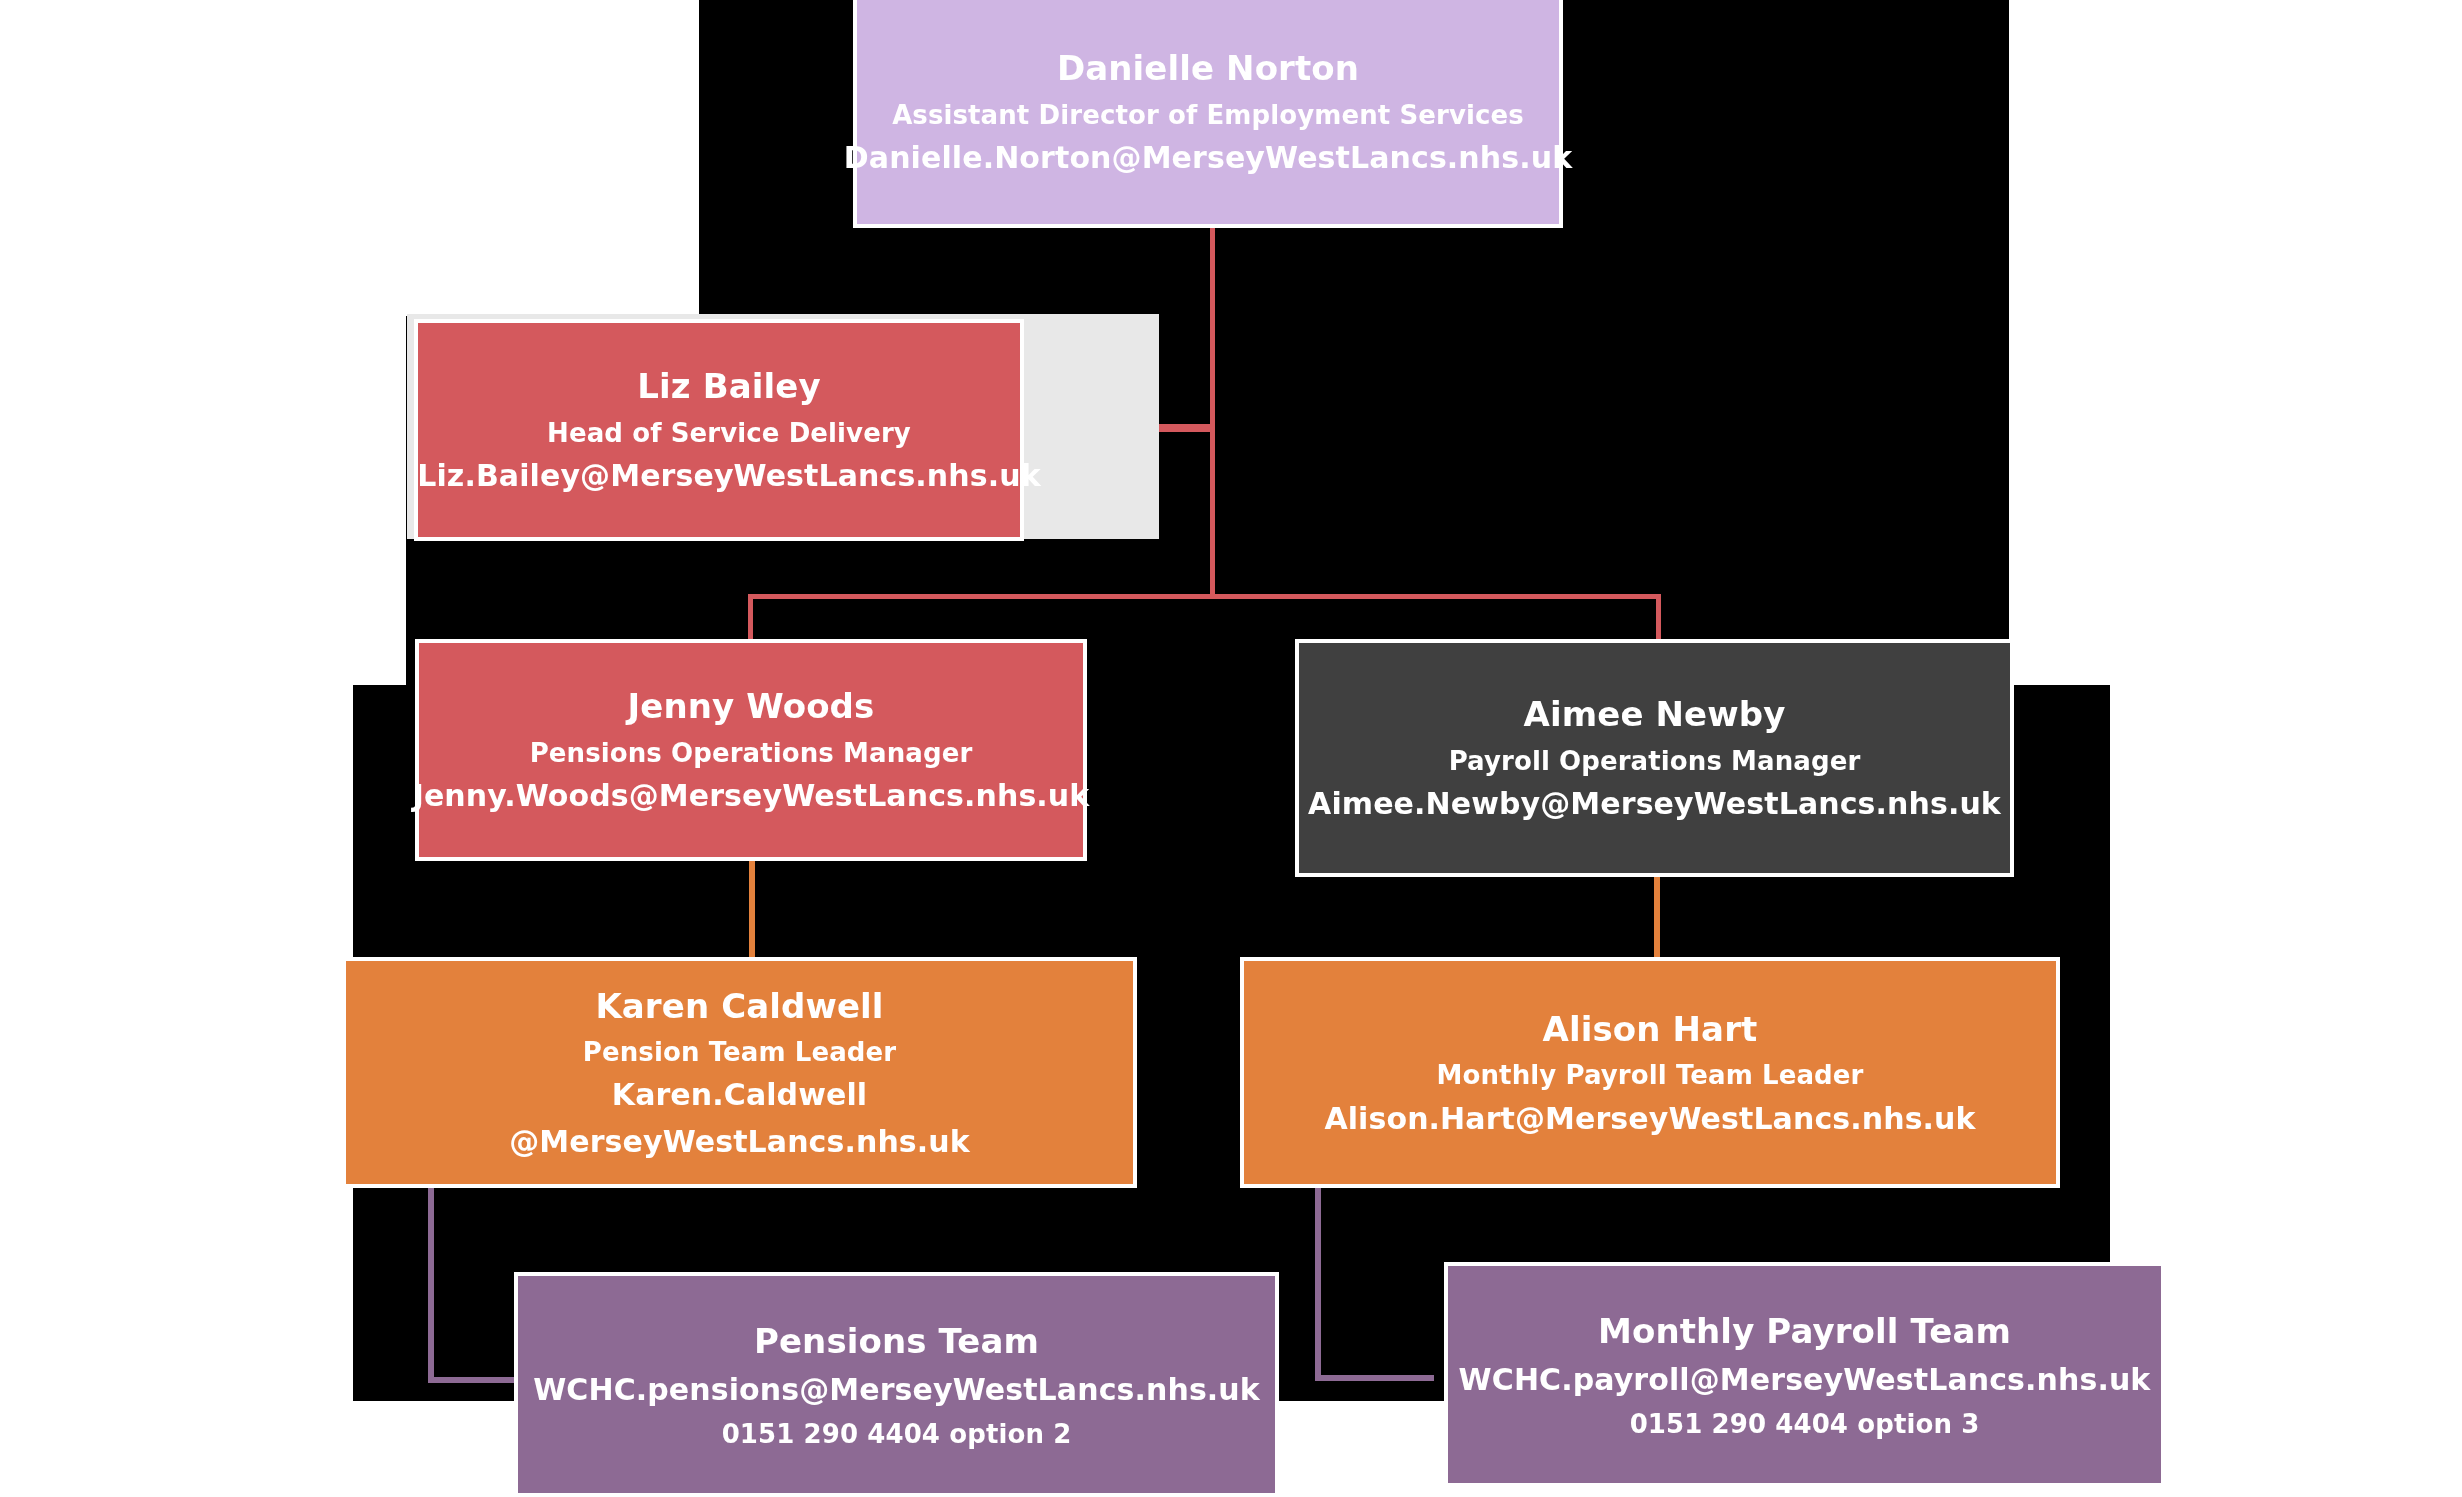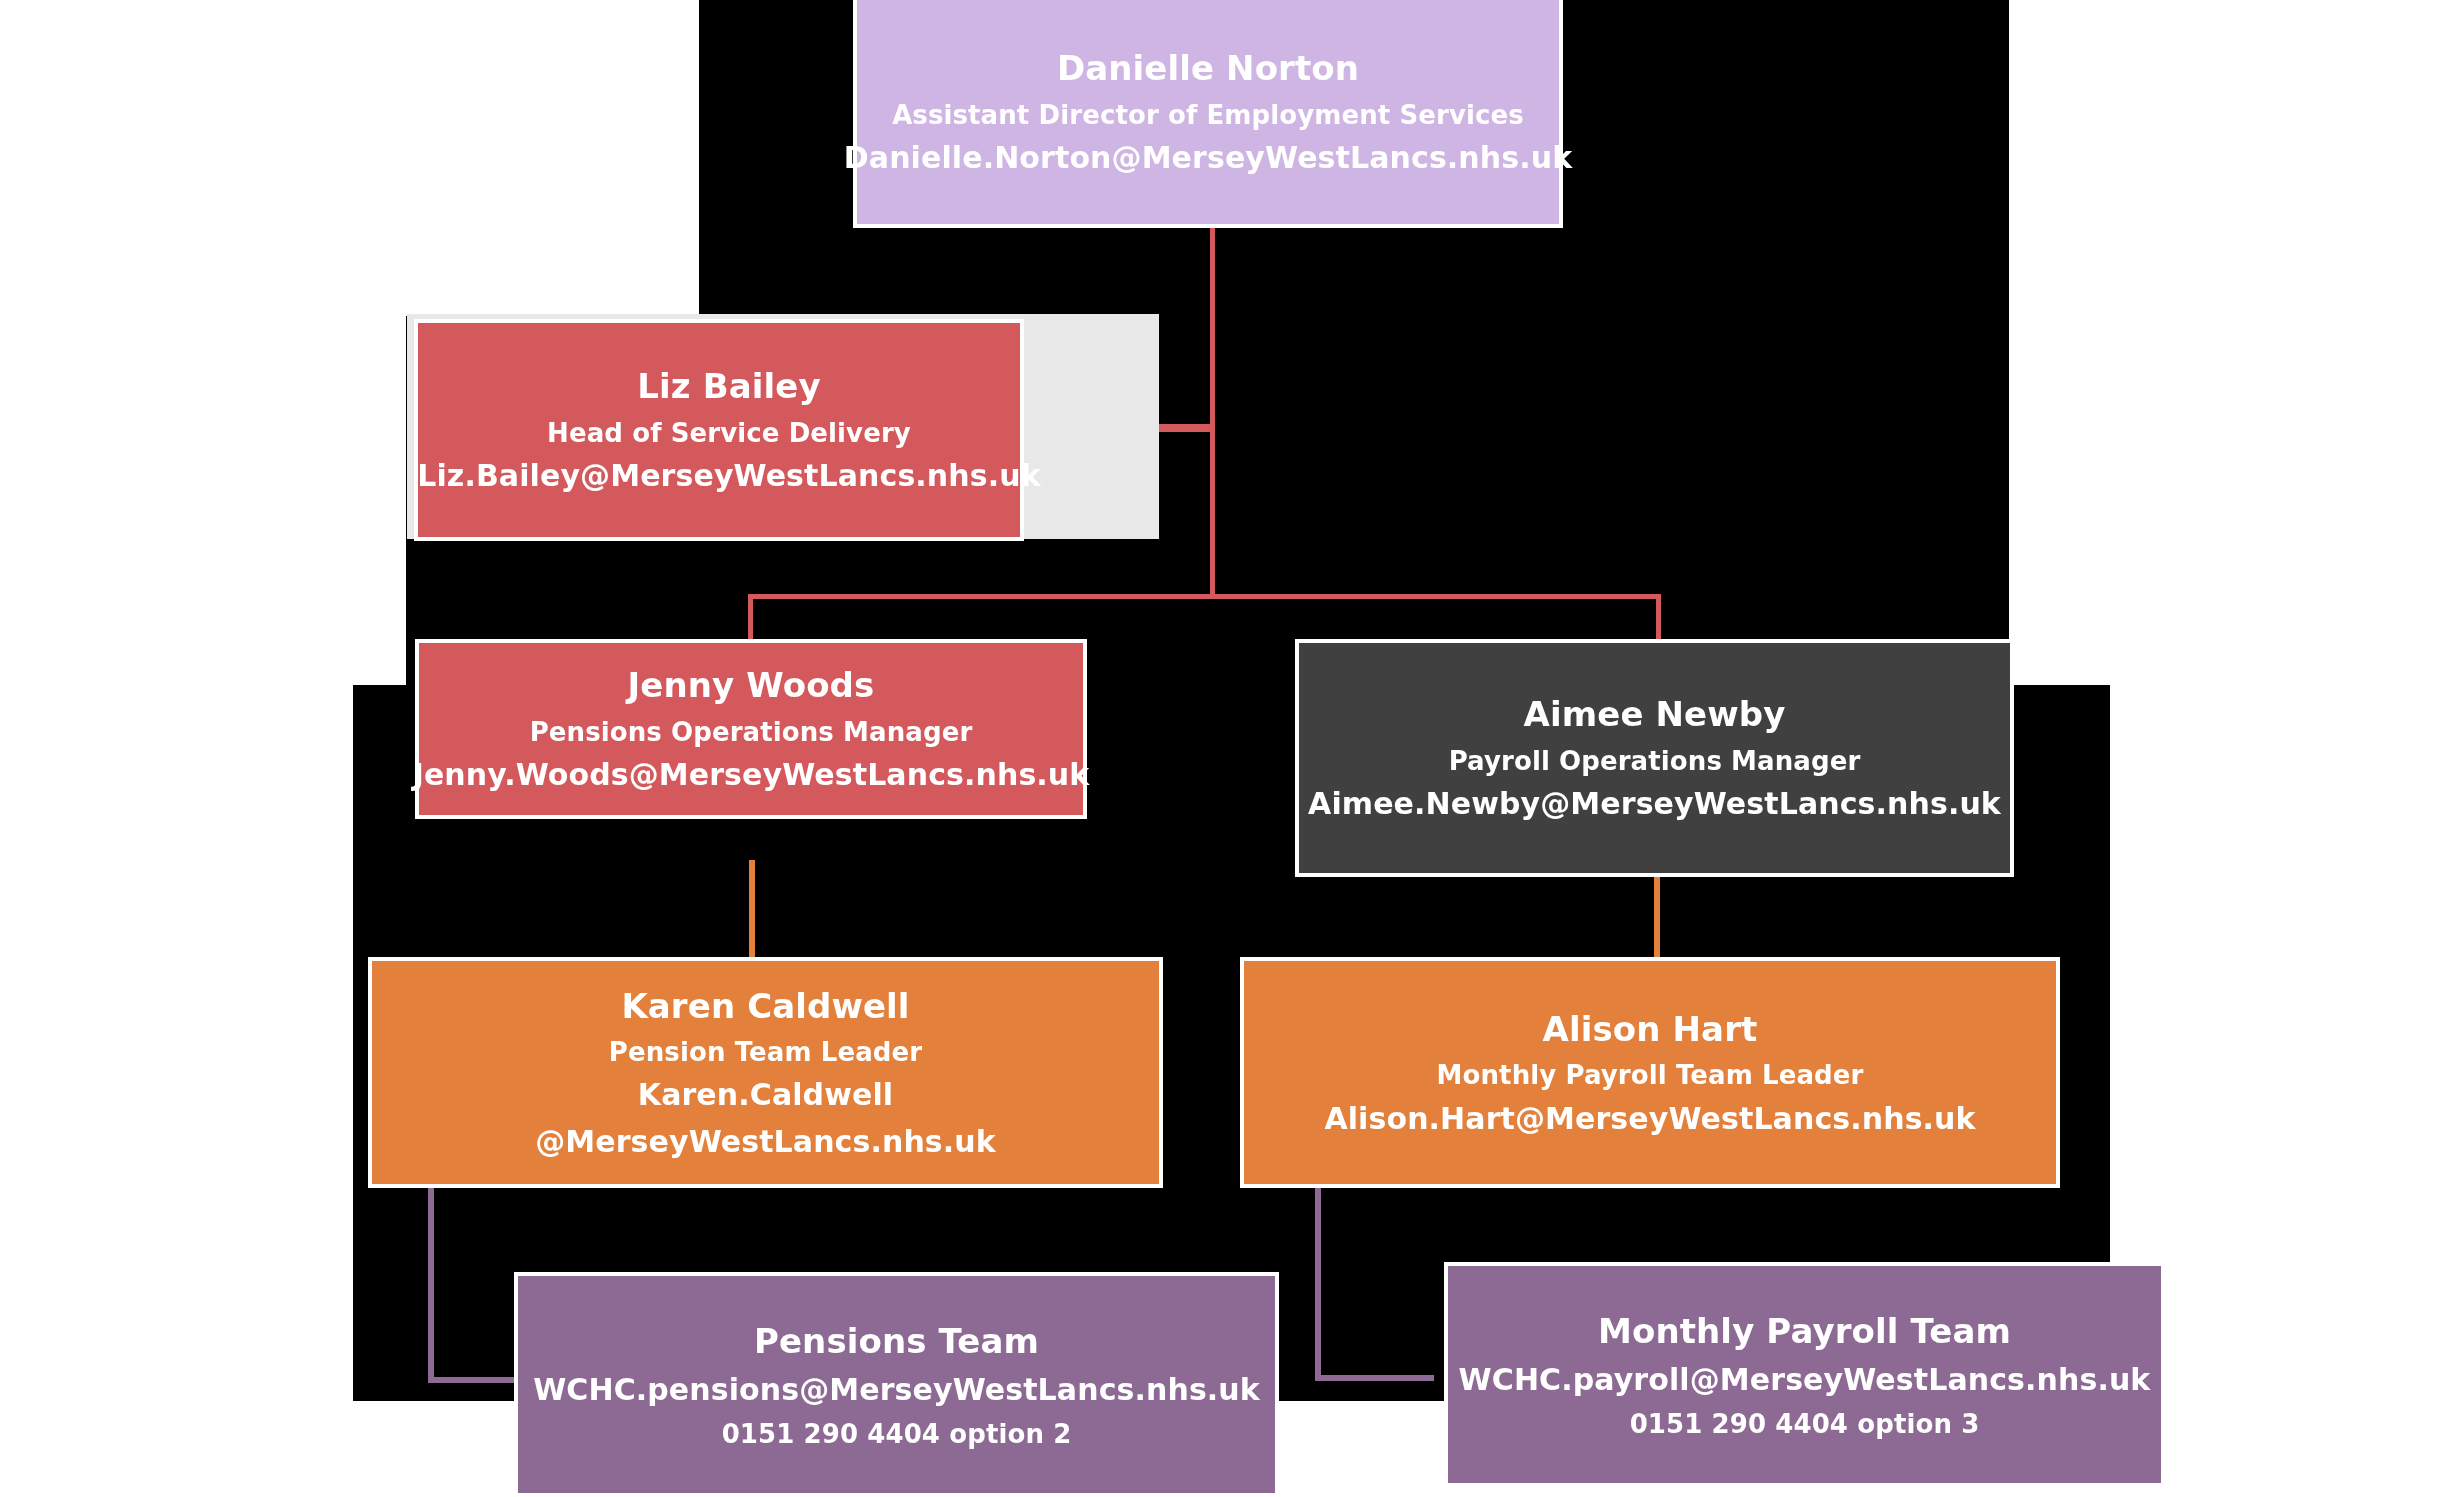--- a/index.html
+++ b/index.html
@@ -94,33 +94,33 @@
     <span class="line role">Assistant Director of Employment Services</span>
     <span class="line email">Danielle.Norton@MerseyWestLancs.nhs.uk</span>
   </div>
 
   <div class="node" style="left:414px; top:319px; width:610px; height:222px; background:#D4595D;padding-left:20px;">
     <span class="line name">Liz Bailey</span>
     <span class="line role">Head of Service Delivery</span>
     <span class="line email">Liz.Bailey@MerseyWestLancs.nhs.uk</span>
   </div>
 
-  <div class="node" style="left:415px; top:639px; width:672px; height:180px; background:#D4595D;">
+  <div class="node" style="left:415px; top:639px; width:672px; height:222px; background:#D4595D;">
     <span class="line name">Jenny Woods</span>
     <span class="line role">Pensions Operations Manager</span>
     <span class="line email">Jenny.Woods@MerseyWestLancs.nhs.uk</span>
   </div>
 
   <div class="node" style="left:1295px; top:639px; width:719px; height:238px; background:#404040;">
     <span class="line name">Aimee Newby</span>
     <span class="line role">Payroll Operations Manager</span>
     <span class="line email">Aimee.Newby@MerseyWestLancs.nhs.uk</span>
   </div>
 
-  <div class="node" style="left:368px; top:957px; width:795px; height:231px; background:#E3813C;">
+  <div class="node" style="left:342px; top:957px; width:795px; height:231px; background:#E3813C;">
     <span class="line name">Karen Caldwell</span>
     <span class="line role">Pension Team Leader</span>
     <span class="line email">Karen.Caldwell</span>
     <span class="line email">@MerseyWestLancs.nhs.uk</span>
   </div>
 
   <div class="node" style="left:1240px; top:957px; width:820px; height:231px; background:#E3813C;">
     <span class="line name">Alison Hart</span>
     <span class="line role">Monthly Payroll Team Leader</span>
     <span class="line email">Alison.Hart@MerseyWestLancs.nhs.uk</span>

